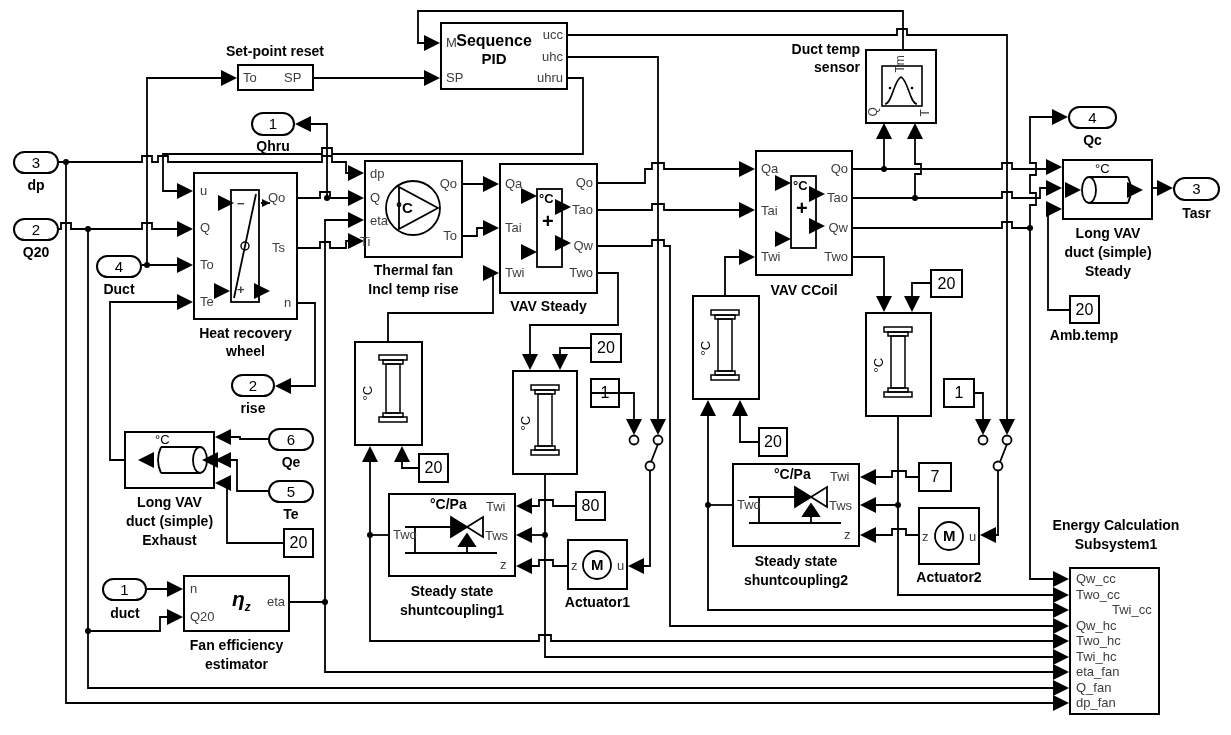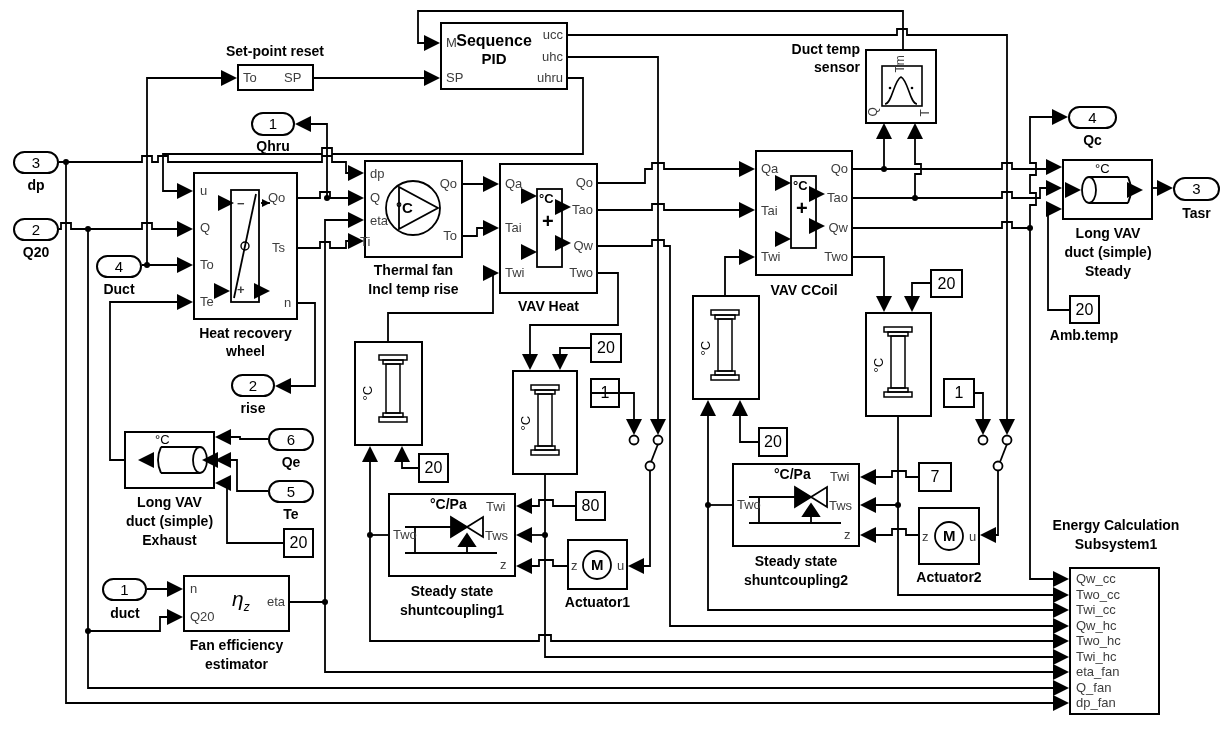--- a/index.html
+++ b/index.html
@@ -10,21 +10,21 @@
   .oval{position:absolute;border:2px solid #000;border-radius:13px;box-sizing:border-box;
         text-align:center;font-size:15px;line-height:19px;background:transparent}
   .const{position:absolute;border:2px solid #000;box-sizing:border-box;text-align:center;
          font-size:16px;line-height:26px;background:transparent}
   .lbl{position:absolute;font-weight:bold;font-size:14px;text-align:center;line-height:19px;white-space:nowrap}
   .lblr{text-align:right}
   .port{position:absolute;font-size:13px;color:#3d3d3d;line-height:15px;white-space:nowrap}
   .portr{text-align:right}
   .rot{transform:rotate(-90deg);transform-origin:center center}
   .big{font-size:20px;font-weight:bold;line-height:20px}
-  .glyph{position:absolute;font-style:italic;font-weight:normal;font-size:21px;line-height:22px}
+  .glyph{position:absolute;font-style:italic;font-weight:bold;font-size:21px;line-height:22px}
   .glyph sub{font-size:12px;font-style:italic}
 </style>
 </head>
 <body>
 
 <div id="canvas">
 
 <svg class="layer" width="1231" height="735" viewBox="0 0 1231 735">
   <defs>
     <marker id="arw" viewBox="0 0 8 8" refX="7" refY="4" markerWidth="9" markerHeight="9" orient="auto">
@@ -329,21 +329,21 @@
 <div class="block" style="left:499px;top:163px;width:99px;height:131px"></div>
 <div class="port" style="left:505px;top:176px">Qa</div>
 <div class="port" style="left:505px;top:220px">Tai</div>
 <div class="port" style="left:505px;top:265px">Twi</div>
 <div class="port portr" style="left:569px;top:175px;width:24px">Qo</div>
 <div class="port portr" style="left:563px;top:202px;width:30px">Tao</div>
 <div class="port portr" style="left:566px;top:238px;width:27px">Qw</div>
 <div class="port portr" style="left:562px;top:265px;width:31px">Two</div>
 <div class="port" style="left:539px;top:191px;font-weight:bold;color:#000">°C</div>
 <div class="port big" style="left:542px;top:211px;color:#000">+</div>
-<div class="lbl" style="left:499px;top:297px;width:99px">VAV Heat</div>
+<div class="lbl" style="left:499px;top:297px;width:99px">VAV Steady</div>
 
 <div class="block" style="left:755px;top:150px;width:98px;height:126px"></div>
 <div class="port" style="left:761px;top:161px">Qa</div>
 <div class="port" style="left:761px;top:203px">Tai</div>
 <div class="port" style="left:761px;top:249px">Twi</div>
 <div class="port portr" style="left:824px;top:161px;width:24px">Qo</div>
 <div class="port portr" style="left:818px;top:190px;width:30px">Tao</div>
 <div class="port portr" style="left:821px;top:220px;width:27px">Qw</div>
 <div class="port portr" style="left:817px;top:249px;width:31px">Two</div>
 <div class="port" style="left:793px;top:178px;font-weight:bold;color:#000">°C</div>
@@ -407,21 +407,21 @@
 <div class="port" style="left:922px;top:529px">z</div>
 <div class="port" style="left:969px;top:529px">u</div>
 <div class="port" style="left:943px;top:528px;font-weight:bold;font-size:15px;color:#000">M</div>
 <div class="lbl" style="left:905px;top:568px;width:88px">Actuator2</div>
 
 <div class="lbl" style="left:1034px;top:516px;width:164px">Energy Calculation</div>
 <div class="lbl" style="left:1034px;top:535px;width:164px">Subsystem1</div>
 <div class="block" style="left:1069px;top:567px;width:91px;height:148px"></div>
 <div class="port" style="left:1076px;top:571px">Qw_cc</div>
 <div class="port" style="left:1076px;top:587px">Two_cc</div>
-<div class="port" style="left:1076px;top:602px">Twi_cc</div>
+<div class="port" style="left:1112px;top:602px">Twi_cc</div>
 <div class="port" style="left:1076px;top:618px">Qw_hc</div>
 <div class="port" style="left:1076px;top:633px">Two_hc</div>
 <div class="port" style="left:1076px;top:649px">Twi_hc</div>
 <div class="port" style="left:1076px;top:664px">eta_fan</div>
 <div class="port" style="left:1076px;top:680px">Q_fan</div>
 <div class="port" style="left:1076px;top:695px">dp_fan</div>
 
 </div>
 
 </body></html>

